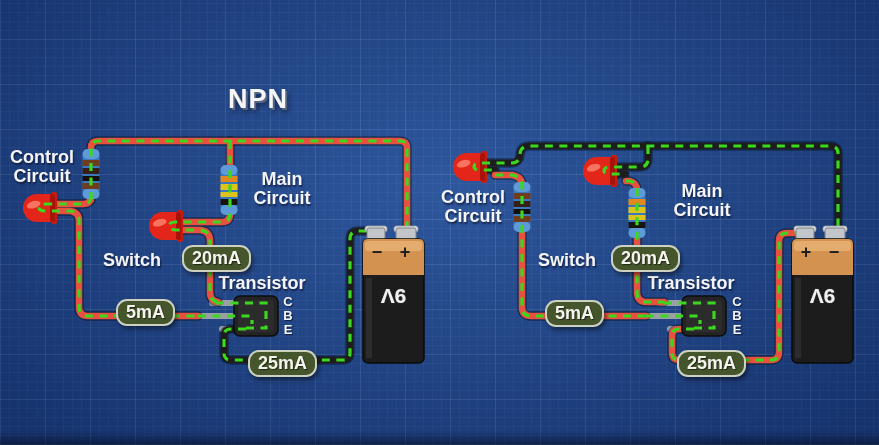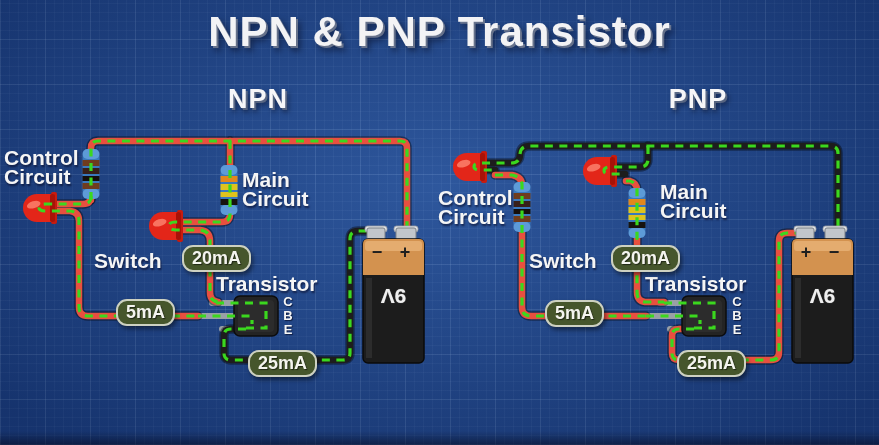--- a/index.html
+++ b/index.html
@@ -14,21 +14,21 @@
       repeating-linear-gradient(90deg, rgba(170,200,240,.06) 0 1px, transparent 1px 9px);
   }
   #stage::after{content:"";position:absolute;left:0;right:0;bottom:0;height:14px;
     background:linear-gradient(to bottom, rgba(0,0,15,0), rgba(0,0,15,.45));pointer-events:none;}
   svg{position:absolute;left:0;top:0;}
   .wout{fill:none;stroke:rgba(0,0,0,.38);stroke-width:9.5;stroke-linejoin:round;stroke-linecap:round}
   .wred{fill:none;stroke:var(--wire-red,#e8503f);stroke-width:6.5;stroke-linejoin:round;stroke-linecap:round}
   .wblk{fill:none;stroke:var(--wire-black,#1d1d1d);stroke-width:6.5;stroke-linejoin:round;stroke-linecap:round}
   .lead{fill:none;stroke:var(--wire-lead,#9aa0a6);stroke-width:6;stroke-linecap:round}
   .dash{fill:none;stroke:var(--dash-green,#3bd81e);stroke-width:3.2;stroke-dasharray:8 6.5;stroke-linecap:butt}
-  .lbl{position:absolute;color:#f5f5f5;font-weight:bold;font-size:21px;line-height:19px;
+  .lbl{position:absolute;color:#f5f5f5;font-weight:bold;font-size:18px;line-height:19px;text-align:center;
     text-shadow:1px 2px 2px rgba(5,5,30,.6);white-space:nowrap;}
   .heading{position:absolute;width:120px;text-align:center;color:#f6f6f8;font-weight:bold;font-size:27px;
     text-shadow:2px 2px 0 rgba(120,128,145,.65), 3px 4px 5px rgba(0,0,15,.5);letter-spacing:1px;}
   #title{position:absolute;top:8px;left:0;width:879px;text-align:center;color:#f3f3f5;font-weight:bold;
     font-size:42px;letter-spacing:1px;
     text-shadow:2px 2px 0 rgba(130,136,152,.75), 4px 5px 6px rgba(0,0,15,.5);}
   .badge{position:absolute;height:23px;line-height:23px;padding:0 8px;background:var(--badge-green,#46562c);
     border:2px solid #cdd1c1;border-radius:11px;color:#f4f4ee;font-weight:bold;font-size:18px;text-align:center;
     box-shadow:2px 3px 4px rgba(0,0,0,.45);text-shadow:1px 1px 1px rgba(0,0,0,.55);}
   .pin{position:absolute;width:16px;text-align:center;color:#f5f5f5;font-weight:bold;font-size:13px;
@@ -155,24 +155,22 @@
         <use href="#pMain" class="dash"></use>
         <use href="#pEmit" class="dash"></use>
       <path class="dash" d="M664 303 H714 V328 H688"></path>
         <path class="dash" d="M646 316 H700 V324"></path>
     </g>
 
     <use href="#battery" x="363" y="226"></use>
     <use href="#battery" x="792" y="226"></use>
   </svg>
 
-  <div id="title">NPN &amp; PNP Transistor</div>
 
   <div class="heading" style="left:198px;top:84px;">NPN</div>
-  <div class="heading" style="left:638px;top:84px;">PNP</div>
 
   <div class="lbl" style="left:4px;top:148px;width:76px;">
     <span style="display:block">Control</span>
     <span style="display:block">Circuit</span>
   </div>
   <div class="lbl" style="left:242px;top:170px;width:80px;">
     <span style="display:block">Main</span>
     <span style="display:block">Circuit</span>
   </div>
   <div class="lbl" style="left:94px;top:251px;width:76px;">Switch</div>

